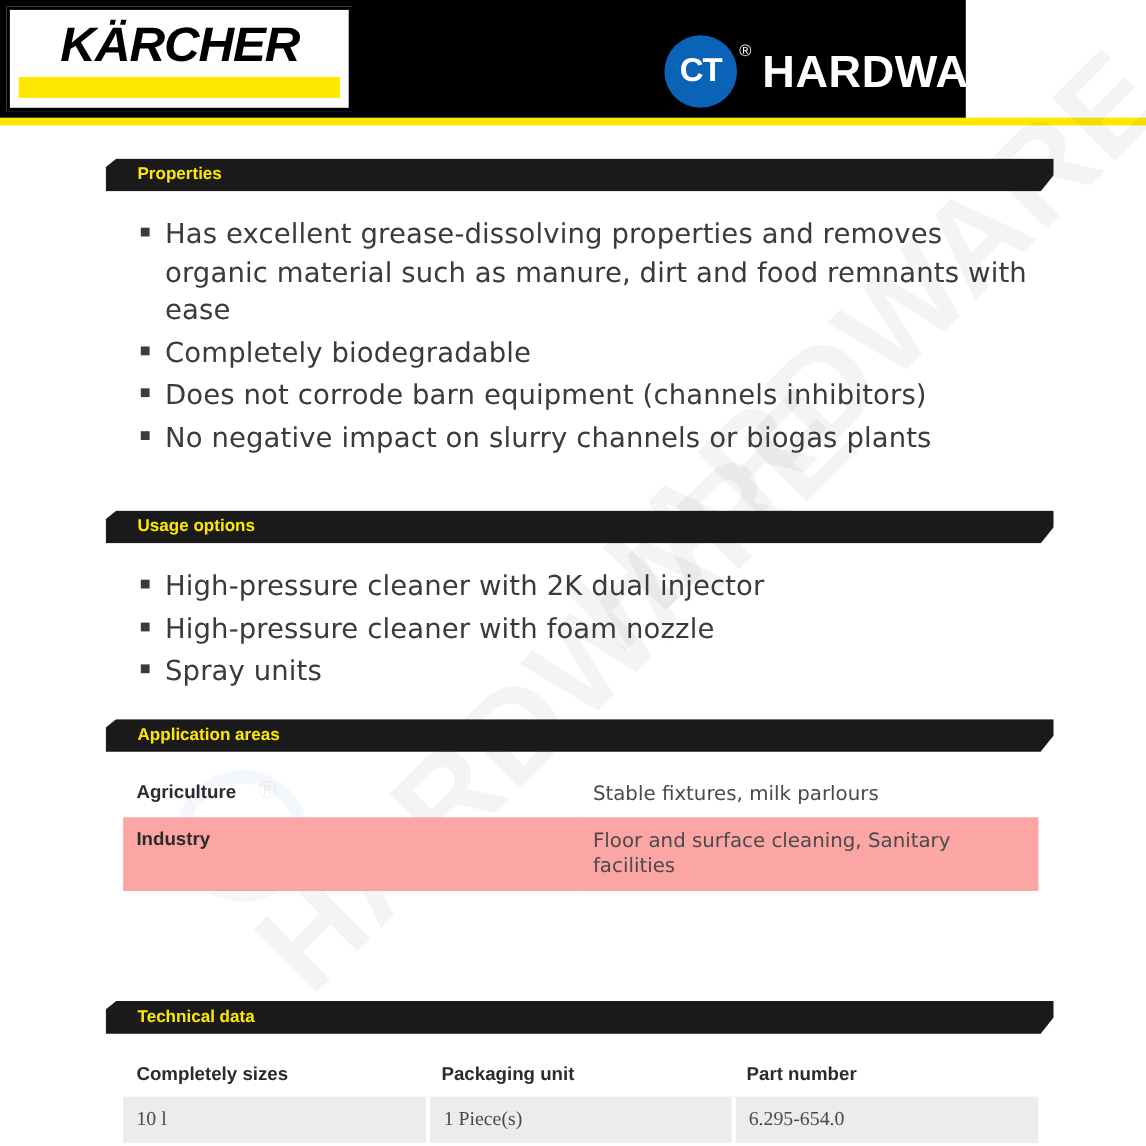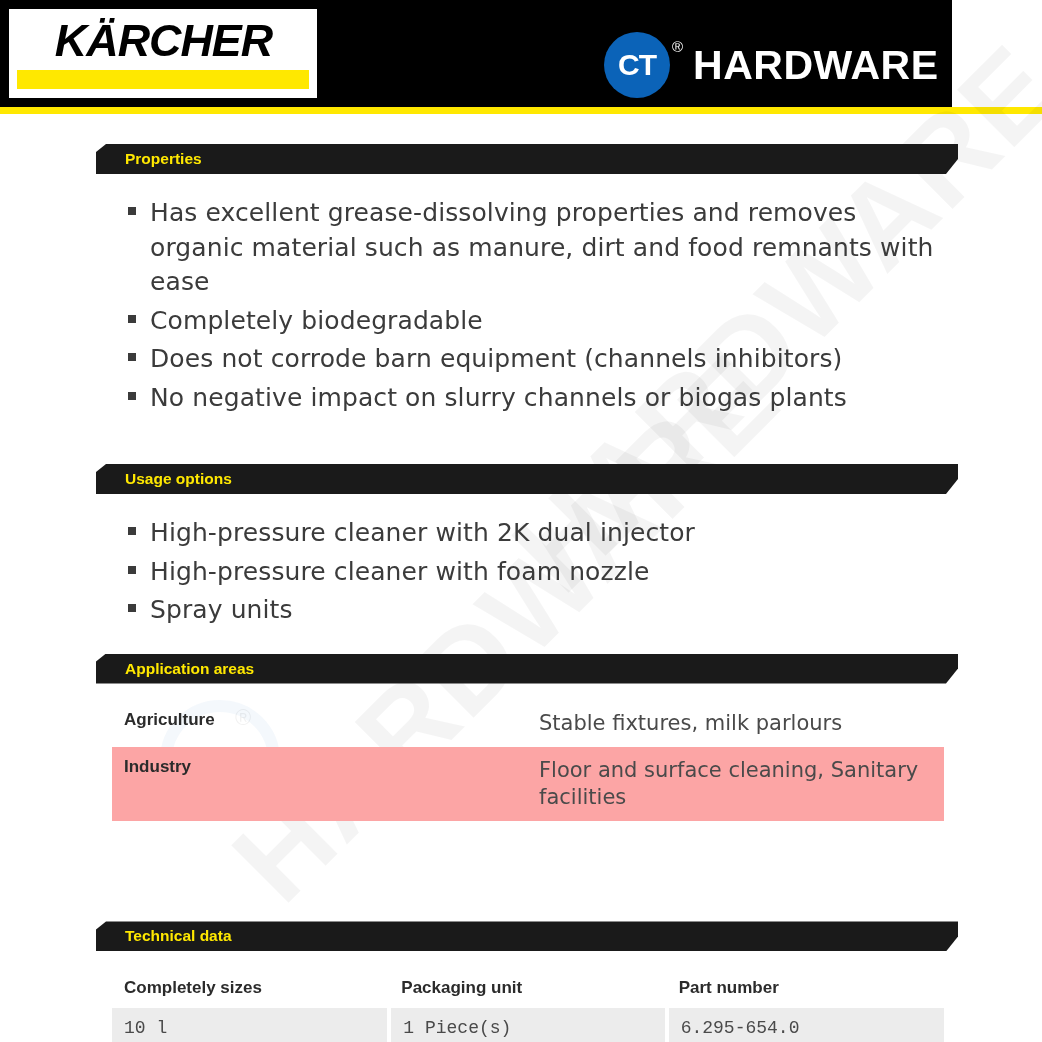--- a/index.html
+++ b/index.html
@@ -7,21 +7,21 @@
     width: 1042px;
     height: 1042px;
     background: #ffffff;
     font-family: "DejaVu Sans", sans-serif;
   }
   body { position: relative; overflow: hidden; }
 
   
   .header {
     position: relative;
-    width: 952px;
+    width: 878px;
     height: 107px;
     background: #000000;
     display: flex;
     align-items: center;
   }
   .karcher-logo {
     margin-left: 6px;
     width: 314px;
     height: 95px;
     background: #ffffff;
@@ -189,42 +189,42 @@
   .app-table .lbl {
     width: 417px;
     padding: 10px 12px 10px 12px;
     font-family: "Liberation Sans", sans-serif;
     font-weight: 700;
     font-size: 17px;
     color: #2b2b2b;
   }
   .app-table .val {
     padding: 10px 12px 10px 10px;
-    font-size: 21px;
+    font-size: 18px;
     color: #4a4a4a;
     line-height: 1.3;
     font-family: "DejaVu Sans", sans-serif;
   }
   .app-table tr.shaded td { background: #fca5a5; }
 
   .tech-table { margin-top: 19px; }
   .tech-table th {
     padding: 8px 12px 10px 12px;
     font-family: "Liberation Sans", sans-serif;
     font-weight: 700;
     font-size: 17px;
     color: #2b2b2b;
     width: 277px;
   }
   .tech-table td {
     background: #ececec;
     padding: 10px 12px 11px 12px;
     font-size: 18px;
     color: #4a4a4a;
-    font-family: Liberation Mono, monospace;
+    font-family: Liberation Serif, serif;
     border-right: 4px solid #ffffff;
   }
   .tech-table td:last-child { border-right: none; }
 
   .sp-1 { height: 30px; }
   .sp-2 { height: 22px; }
   .sp-3 { height: 100px; }
 </style>
 </head>
 <body>

